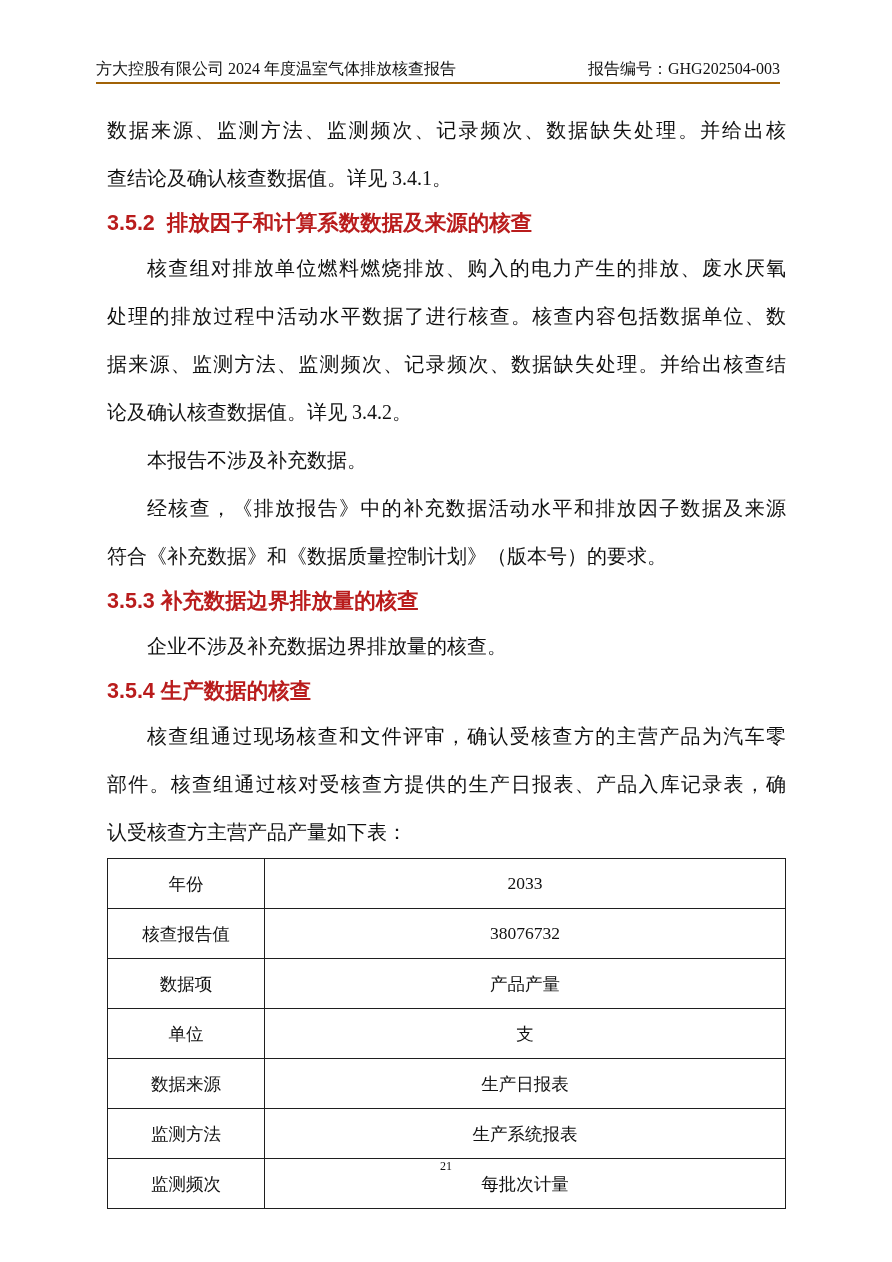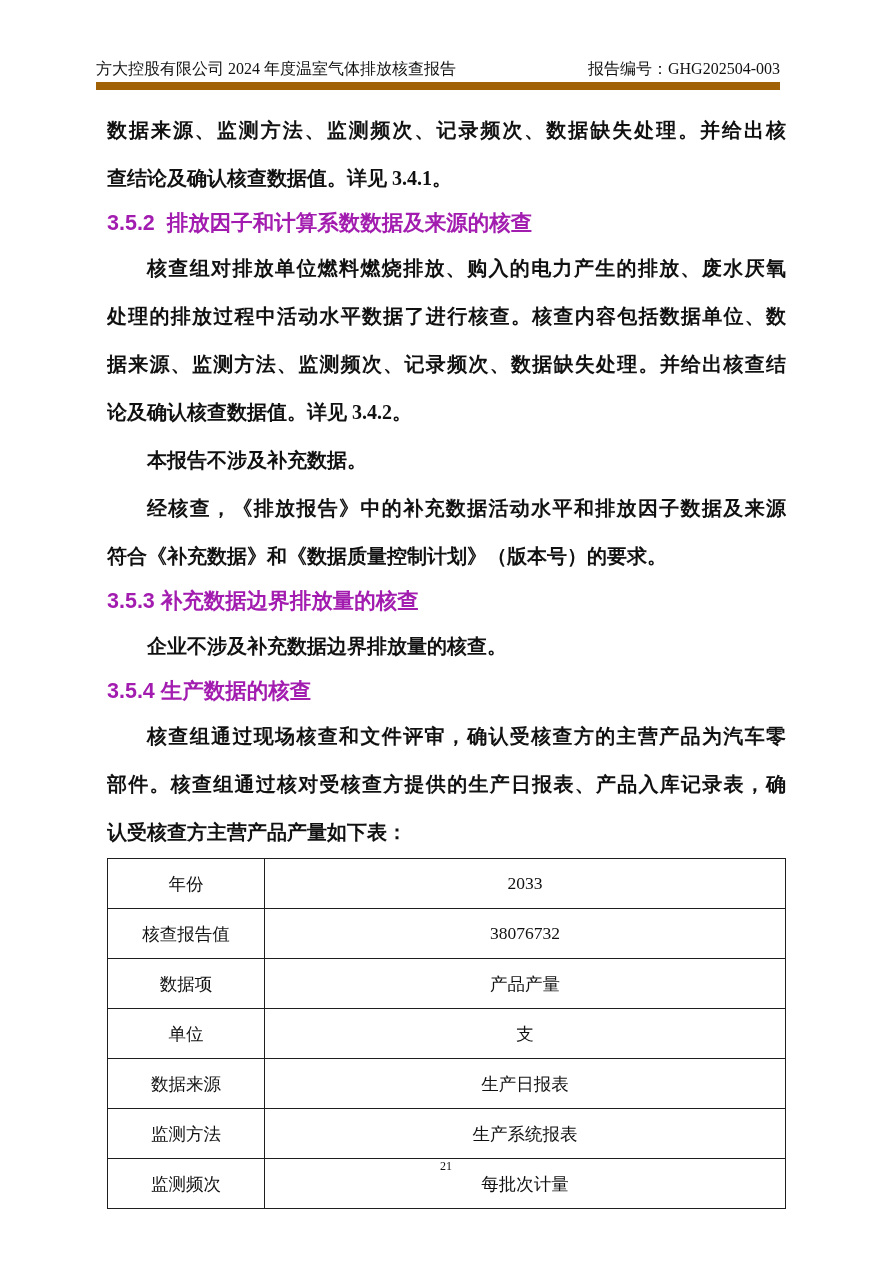--- a/index.html
+++ b/index.html
@@ -16,32 +16,32 @@
   .header {
     position: absolute;
     left: 96px;
     top: 58px;
     width: 684px;
     display: flex;
     justify-content: space-between;
     align-items: flex-end;
     font-size: 16px;
     line-height: 21px;
-    border-bottom: 8px solid #a16207;
+    border-bottom: 2px solid #a16207;
     padding-bottom: 3px;
     white-space: pre;
   }
   
   .content {
     position: absolute;
     left: 107px;
     top: 106px;
     width: 679px;
   }
-  .para { margin: 0; font-weight: bold; }
+  .para { margin: 0; }
   .tline {
     font-size: 20px;
     line-height: 48px;
     height: 48px;
     overflow: hidden;
     text-align: justify;
     text-align-last: justify;
     text-justify: inter-character;
   }
   .tline-last {
@@ -50,21 +50,21 @@
   }
   .indent .tline:first-child { text-indent: 2em; }
   .heading {
     margin: 0;
     font-family: "Liberation Sans", "DejaVu Sans", sans-serif;
     font-weight: bold;
     font-size: 21.5px;
     line-height: 42px;
     height: 42px;
     white-space: pre;
-    color: #a21caf;
+    color: #b91c1c;
   }
   
   .data-table {
     width: 679px;
     margin-top: 2px;
     border-collapse: collapse;
     table-layout: fixed;
   }
   .data-table td {
     border: 1.5px solid #1f1f1f;

